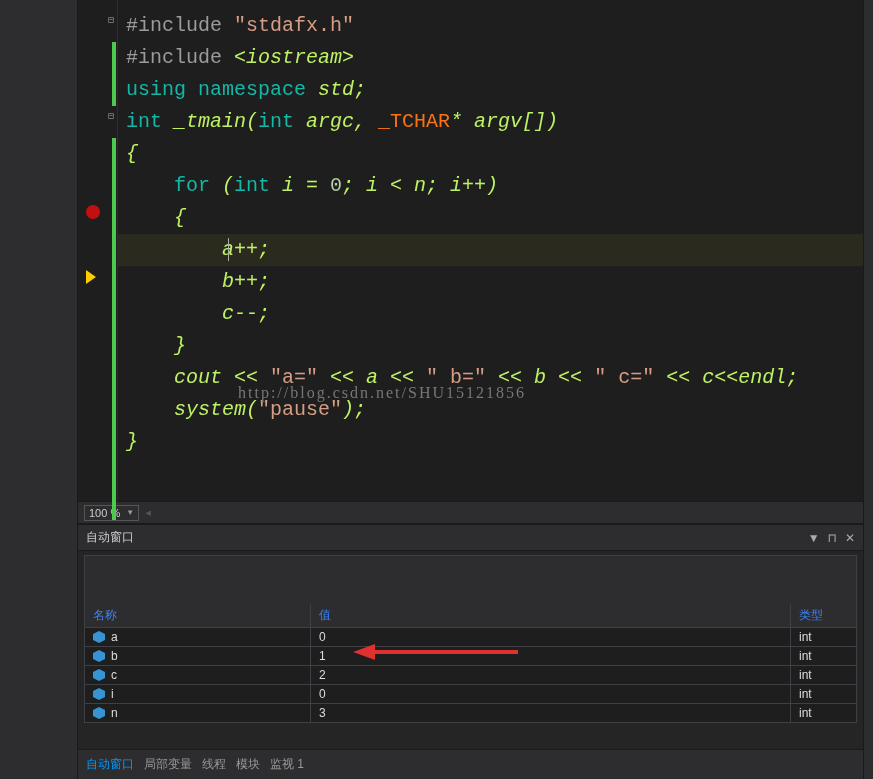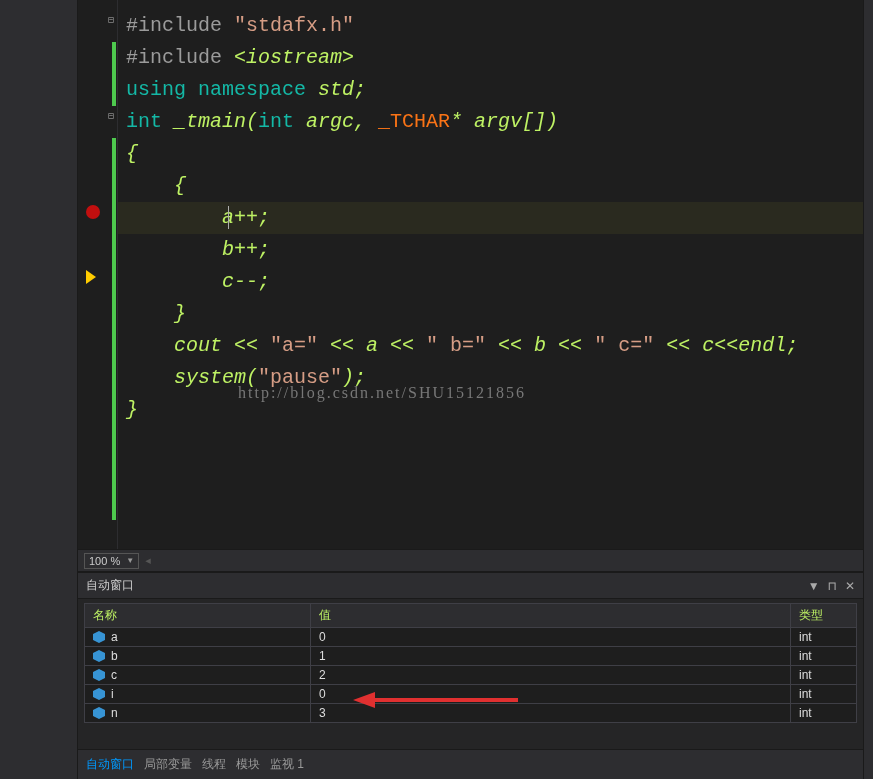--- a/index.html
+++ b/index.html
@@ -133,22 +133,23 @@
   margin: 4px 6px 0 6px;
   border: 1px solid #3f3f46;
 }
 .grid-header {
   display: flex;
   background: #2d2d30;
   border-bottom: 1px solid #3f3f46;
 }
 .grid-header .col {
   padding: 3px 8px;
-  color: #bef264;
+  color: #3b82f6;
   border-right: 1px solid #3f3f46;
+  margin-top: 48px;
 }
 .col-name { flex: 0 0 226px; }
 .col-value { flex: 1; }
 .col-type { flex: 0 0 65px; border-right: none !important; }
 .grid-row {
   display: flex;
   border-bottom: 1px solid #3f3f46;
   background: #1e1e1e;
 }
 .grid-row:last-child { border-bottom: none; }
@@ -214,20 +215,21 @@
       <div class="breakpoint" style="top:205px"></div>
       <div class="exec-arrow" style="top:270px"></div>
     </div>
     <div class="code-area" id="code-area">
       <div class="watermark" style="top:377px;left:120px">http://blog.csdn.net/SHU15121856</div>
     <div class="code-line"><span></span><span class="inc">#include </span><span class="str">"stdafx.h"</span></div>
         <div class="code-line"><span></span><span class="inc">#include </span><span class="ident">&lt;iostream&gt;</span></div>
         <div class="code-line"><span></span><span class="kw">using </span><span class="kw">namespace </span><span class="ident">std</span><span class="ident">;</span></div>
         <div class="code-line"><span></span><span class="kw">int </span><span class="ident">_tmain</span><span class="ident">(</span><span class="kw">int </span><span class="ident">argc, </span><span class="type">_TCHAR</span><span class="ident">* argv[])</span></div>
         <div class="code-line"><span></span><span class="ident">{</span></div>
+        <div class="code-line"><span>    </span><span class="kw">for </span><span class="ident">(</span><span class="kw">int </span><span class="ident">i = </span><span class="num">0</span><span class="ident">; i &lt; n; i++)</span></div>
         <div class="code-line"><span>    </span><span class="ident">{</span></div>
         <div class="code-line current"><span>        </span><span style="position: relative;"><span class="cursor-line"></span></span><span class="ident">a++;</span></div>
         <div class="code-line"><span>        </span><span class="ident">b++;</span></div>
         <div class="code-line"><span>        </span><span class="ident">c--;</span></div>
         <div class="code-line"><span>    </span><span class="ident">}</span></div>
         <div class="code-line"><span>    </span><span class="ident">cout &lt;&lt; </span><span class="str">"a="</span><span class="ident"> &lt;&lt; a &lt;&lt; </span><span class="str">" b="</span><span class="ident"> &lt;&lt; b &lt;&lt; </span><span class="str">" c="</span><span class="ident"> &lt;&lt; c&lt;&lt;endl;</span></div>
         <div class="code-line"><span>    </span><span class="ident">system(</span><span class="str">"pause"</span><span class="ident">);</span></div>
         <div class="code-line"><span></span><span class="ident">}</span></div>
       </div>
   </div>

